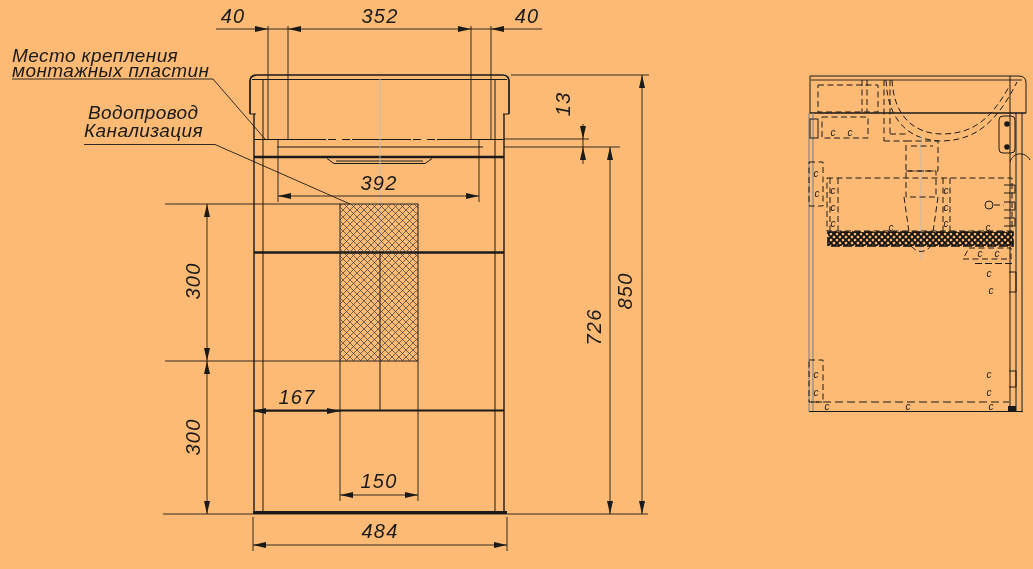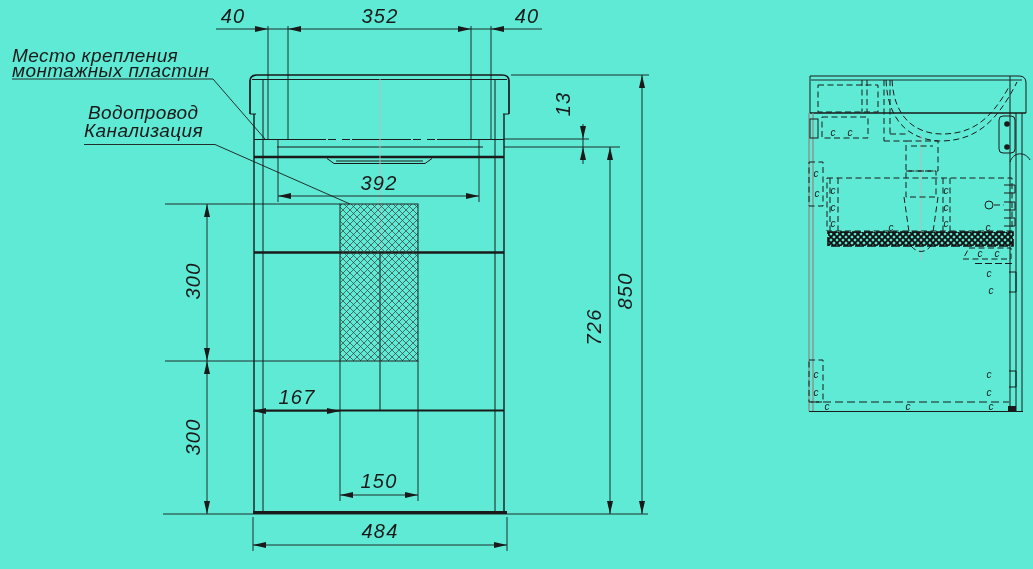--- a/index.html
+++ b/index.html
@@ -1,16 +1,16 @@
 <!DOCTYPE html>
 <html><head>
 <meta charset="utf-8">
 <style>
   html,body{margin:0;padding:0;background:#ffffff;}
-  #canvas{position:relative;width:1033px;height:569px;background:#5eead4;overflow:hidden;
+  #canvas{position:relative;width:1033px;height:569px;background:#fdba74;overflow:hidden;
           font-family:"Liberation Sans",sans-serif;}
   svg{display:block;}
   .ln{stroke:#1a1a1a;stroke-width:1;fill:none;stroke-linecap:butt;}
   .w14{stroke-width:1.4;}
   .w17{stroke-width:1.7;}
   .thk{stroke-width:2.6;}
   .thk2{stroke-width:2.2;}
   .bot{stroke-width:3;}
   .thn{stroke-width:0.9;}
   .gray{stroke:#8d8d8d;stroke-width:1.3;}

